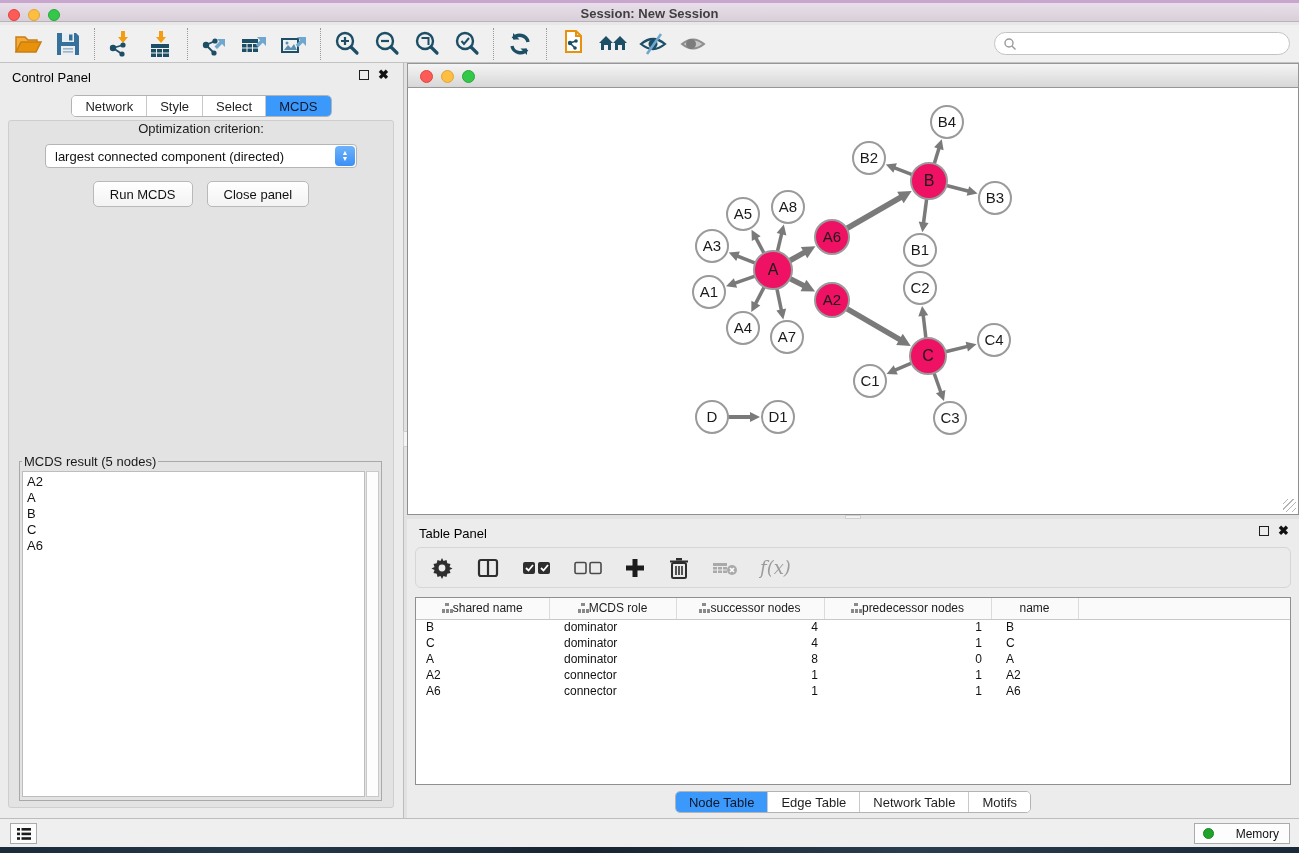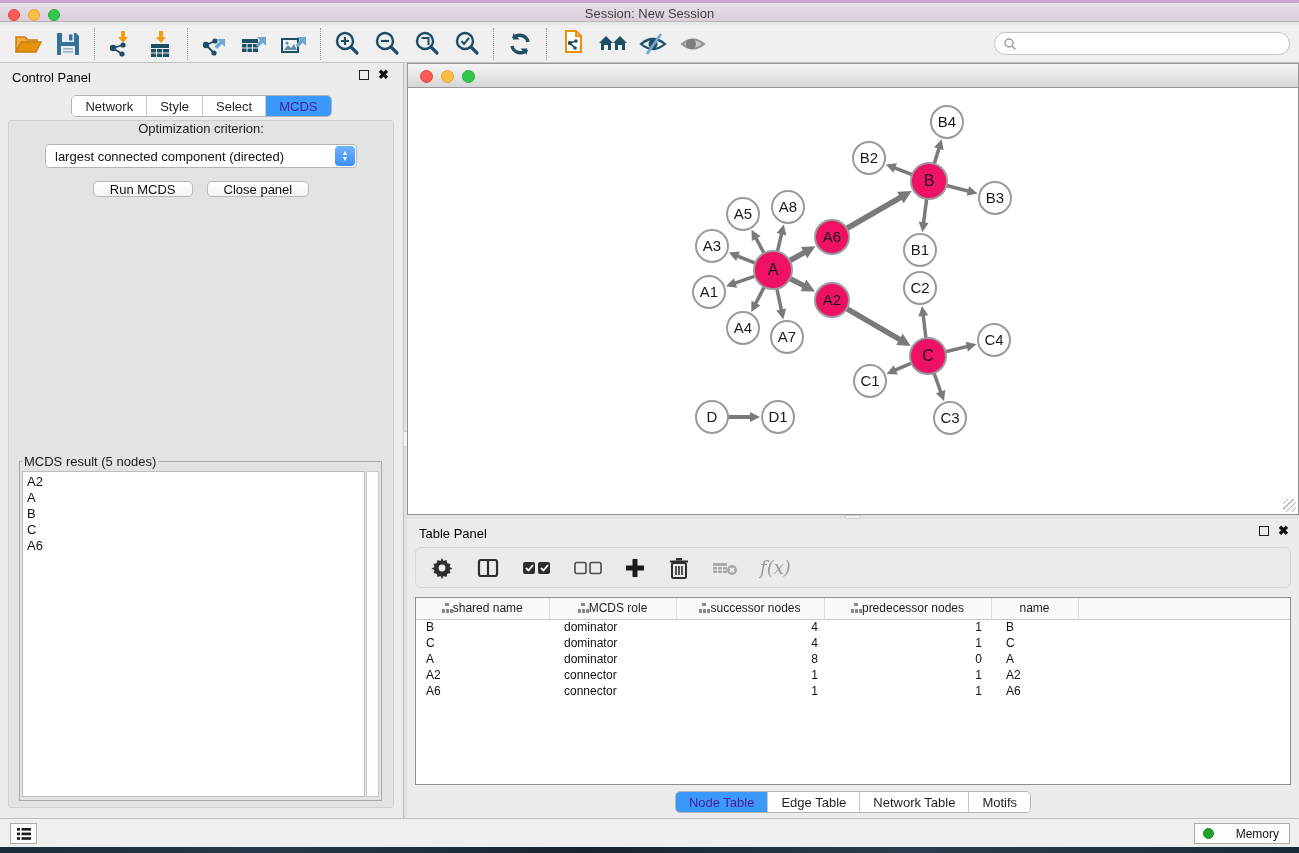--- a/index.html
+++ b/index.html
@@ -3,21 +3,21 @@
 <meta charset="utf-8">
 <style>
   * { margin:0; padding:0; box-sizing:border-box; }
   html,body { width:1299px; height:853px; overflow:hidden; }
   body { font-family:"Liberation Sans", sans-serif; background:#e8e8e8; position:relative; font-size:13px; color:#222; }
 
   
   .titlebar { position:absolute; left:0; top:0; width:1299px; height:22px;
     background:linear-gradient(#e9dfea,#d8cfd9); border-top:3px solid #c9a6cd;
     border-bottom:1px solid #b9b2ba; }
-  .titlebar .title { position:absolute; left:0; right:0; top:3px; text-align:center; font-size:13px; color:#3f3f3f; }
+  .titlebar .title { position:absolute; left:0; right:0; top:3px; text-align:center; font-size:13px; color:#3f3f3f;font-weight:bold; }
   .tl { position:absolute; top:6px; width:12px; height:12px; border-radius:50%; }
   .tl.red { left:8px; background:#fc5b57; border:1px solid #e2443f; }
   .tl.yellow { left:28px; background:#fdbe41; border:1px solid #e0a433; }
   .tl.green { left:48px; background:#34c84a; border:1px solid #2aa73c; }
 
   
   .toolbar { position:absolute; left:0; top:25px; width:1299px; height:38px;
     background:#f0f0f0; border-bottom:1px solid #c2c2c2; display:flex; align-items:center; padding-left:8px; }
   .tb-icon { width:40px; height:34px; display:flex; align-items:center; justify-content:center; }
   .tb-sep { width:1px; height:32px; border-left:1px dotted #9a9a9a; margin:0 6px; }
@@ -34,31 +34,31 @@
   .panel-header { height:28px; position:relative; }
   .panel-header .ph-title { position:absolute; left:12px; top:7px; font-size:13px; color:#000000; }
   .ph-icons { position:absolute; top:7px; display:flex; gap:9px; align-items:center; }
   .float-box { width:10px; height:10px; border:1.5px solid #1e1e1e; background:transparent; display:inline-block; }
   .close-x { font-size:13px; font-weight:bold; color:#111; line-height:10px; }
 
   .cp-tabs { position:absolute; left:0; width:403px; top:32px; display:flex; justify-content:center; }
   .seg { display:flex; border:1px solid #b3b3b3; border-radius:5px; overflow:hidden; background:#fff; height:22px; }
   .seg .seg-btn { padding:3px 13px; font-size:13px; color:#1f1f1f; background:#fff; border-right:1px solid #c9c9c9; display:flex; align-items:center; }
   .seg .seg-btn:last-child { border-right:none; }
-  .seg .seg-btn.sel { background:#3b99fc; color:#4c1d95; }
+  .seg .seg-btn.sel { background:#3b99fc; color:#0f172a; }
 
   .cp-body { position:absolute; left:8px; right:9px; top:57px; bottom:10px; background:#e3e3e3; border:1px solid #cecece; border-radius:3px; }
   .opt-label { text-align:center; font-size:13px; color:#1c1c1c; }
   .combo { position:relative; margin:8px auto 4px auto; width:312px; height:24px; background:#fff; border:1px solid #b5b5b5; border-radius:4px;
      display:flex; align-items:center; padding-left:9px; font-size:13px; color:#111; }
   .combo .stepper { position:absolute; right:1px; top:1px; width:20px; height:20px; border-radius:4px;
      background:linear-gradient(#6db3fb,#3b8ff5); display:flex; flex-direction:column; align-items:center; justify-content:center; color:#fff; }
   .combo .stepper span { font-size:7px; line-height:6px; }
   .cp-buttons { display:flex; justify-content:center; gap:14px; margin-top:13px; }
-  .mac-btn { background:linear-gradient(#ffffff,#f3f3f3); border:1px solid #b9b9b9; border-radius:5px; height:16px;
+  .mac-btn { background:linear-gradient(#ffffff,#f3f3f3); border:1px solid #b9b9b9; border-radius:5px; height:26px;
      padding:0 16px; font-size:13px; color:#111; display:flex; align-items:center; }
 
   .result-fieldset { position:absolute; left:10px; right:11px; top:333px; bottom:6px;
      border:1px solid #a9a9a9; background:transparent; }
   .result-fieldset legend { font-size:13px; color:#1a1a1a; margin-left:2px; padding:0 2px; }
   .result-list { position:absolute; left:2px; right:16px; top:2px; bottom:3px; background:#fff; border:1px solid #bdbdbd;
      font-size:13px; color:#111; padding:2px 0 0 4px; overflow:hidden; }
   .result-list .ritem { line-height:16px; }
   .result-scroll { position:absolute; right:2px; top:2px; bottom:3px; width:13px; background:#fdfdfd; border:1px solid #c9c9c9; }
 

